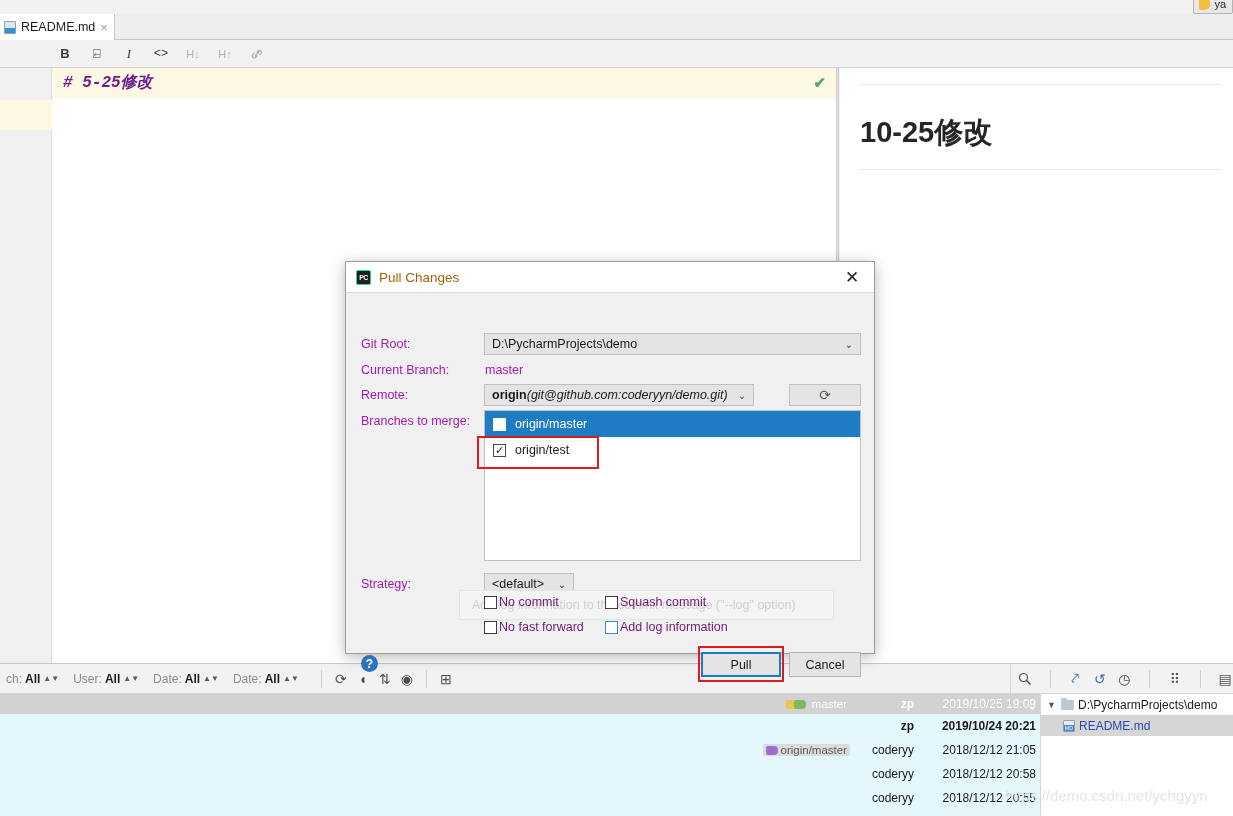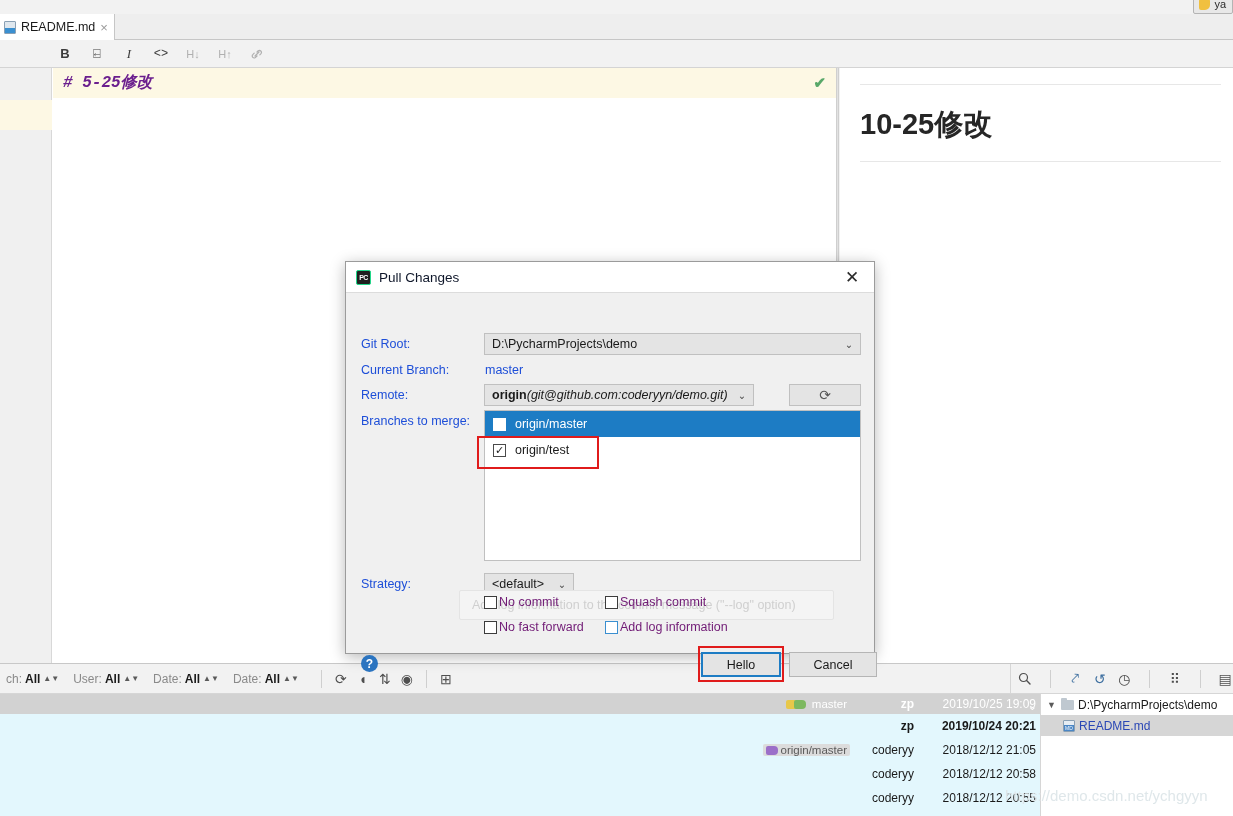--- a/index.html
+++ b/index.html
@@ -73,21 +73,21 @@
   #editor-divider { position:absolute; left:836px; top:68px; width:3px; height:595px; background:#e2e2e2; border-left:1px solid #cfcfcf; border-right:1px solid #cfcfcf; }
 
   
   #preview { position:absolute; left:840px; top:68px; width:393px; height:595px; background:#ffffff; padding:0 12px; overflow:hidden; }
   #preview h1 {
     margin:38px 0 0 8px; font-size:37px; font-weight:bold; color:#262626;
     font-family:"Liberation Sans", sans-serif; letter-spacing:-0.5px;
   }
   #preview .rule { margin:16px 0 0 8px; height:1px; background:#e7e7e7; }
   #preview h2 {
-    margin:20px 0 0 8px; font-size:29px; font-weight:bold; color:#262626;
+    margin:28px 0 0 8px; font-size:29px; font-weight:bold; color:#262626;
     font-family:"Liberation Sans", sans-serif;
   }
 
   
   #logpanel { position:absolute; left:0; top:663px; width:1233px; height:153px; background:#ffffff; border-top:1px solid #c8c8c8; }
   #logtoolbar { position:absolute; left:0; top:0; width:1040px; height:30px; background:#f2f2f2; border-bottom:1px solid #d6d6d6; display:flex; align-items:center; }
   .filter { font-size:12px; color:#8a8a8a; margin-right:14px; display:flex; align-items:center; white-space:nowrap; }
   .filter .fv { color:#1a1a1a; font-weight:bold; margin-left:3px; }
   .spin { margin-left:3px; font-size:8px; line-height:8px; color:#5a5a5a; display:flex; flex-direction:column; }
   .vsep { width:1px; height:18px; background:#cfcfcf; margin:0 8px; }
@@ -123,26 +123,26 @@
   .ftlabel.link { color:#2a47b5; }
   #watermark { position:absolute; left:1005px; top:787px; font-size:15px; color:#dfe7ea; white-space:nowrap; pointer-events:none; }
 
   
   #dialog {
     position:absolute; left:345px; top:261px; width:530px; height:393px;
     background:#f0f0f0; border:1px solid #9b9b9b; box-shadow:0 3px 14px rgba(0,0,0,.28);
   }
   #dlg-title { height:31px; background:#ffffff; border-bottom:1px solid #dcdcdc; display:flex; align-items:center; padding:0 0 0 10px; }
   #pc-ic { width:15px; height:15px; background:#1f1f1f; border:1.5px solid #21d789; border-radius:2px; color:#ffffff; font-size:7px; font-weight:bold; display:flex; align-items:center; justify-content:center; letter-spacing:-0.5px; flex:none; }
-  #dlg-title-text { margin-left:8px; font-size:13.5px; color:#0f172a; }
+  #dlg-title-text { margin-left:8px; font-size:13.5px; color:#a16207; }
   #dlg-close { margin-left:auto; width:44px; height:31px; display:flex; align-items:center; justify-content:center; font-size:17px; color:#2b2b2b; }
 
   #dlg-body { position:relative; height:361px; }
   .frow { position:absolute; left:15px; display:flex; align-items:center; }
-  .flabel { font-size:12.5px; color:#1d4ed8; }
+  .flabel { font-size:12.5px; color:#a21caf; }
 
   .combo {
     background:#e4e4e4; border:1px solid #c0c0c0; height:22px;
     display:flex; align-items:center; padding:0 0 0 7px; font-size:12.5px; color:#1a1a1a;
   }
   .combo .arrow { margin-left:auto; width:22px; text-align:center; color:#4a4a4a; font-size:10px; }
 
   #gitroot-combo { position:absolute; left:138px; top:40px; width:377px; }
   #remote-combo { position:absolute; left:138px; top:91px; width:270px; }
   #remote-combo .rname { font-weight:bold; }
@@ -163,21 +163,21 @@
     white-space:nowrap;
   }
   .optcb { position:absolute; display:flex; align-items:flex-end; gap:2px; font-size:12.5px; color:#701a75; }
   .optcb .box { width:13px; height:13px; background:#ffffff; border:1px solid #3c3c3c; flex:none; }
   .optcb .box.blue { border-color:#3a8fd0; }
 
   #help-ic { position:absolute; left:15px; top:362px; width:17px; height:17px; border-radius:50%; background:#2b74c0; color:#ffffff; font-size:12px; font-weight:bold; display:flex; align-items:center; justify-content:center; }
 
   .dbtn { position:absolute; height:25px; background:#e4e4e4; border:1px solid #b5b5b5; display:flex; align-items:center; justify-content:center; font-size:12.5px; color:#1a1a1a; }
   #pull-btn { left:355px; top:359px; width:80px; border:2px solid #1d7cc4; }
-  #cancel-btn { left:443px; top:359px; width:88px; }
+  #cancel-btn { left:443px; top:359px; width:72px; }
   #pull-annot { position:absolute; left:352px; top:353px; width:86px; height:36px; border:2px solid #e01b1b; pointer-events:none; }
   #branch-annot { position:absolute; left:131px; top:143px; width:122px; height:33px; border:2px solid #e01b1b; pointer-events:none; }
 </style>
 </head>
 <body>
 
 <div id="top-strip">
   <div id="yaml-btn">
     <span class="yaml-ic"></span>
     <span>ya</span>
@@ -408,17 +408,17 @@
       <span class="box"></span>
       <span>No fast forward</span>
     </div>
     <div class="optcb" style="left:259px;top:327px">
       <span class="box blue"></span>
       <span>Add log information</span>
     </div>
 
     <div id="help-ic">?</div>
 
-    <div class="dbtn" id="pull-btn">Hello</div>
+    <div class="dbtn" id="pull-btn">Pull</div>
     <div class="dbtn" id="cancel-btn">Cancel</div>
     <div id="pull-annot"></div>
   </div>
 </div>
 
 </body></html>

